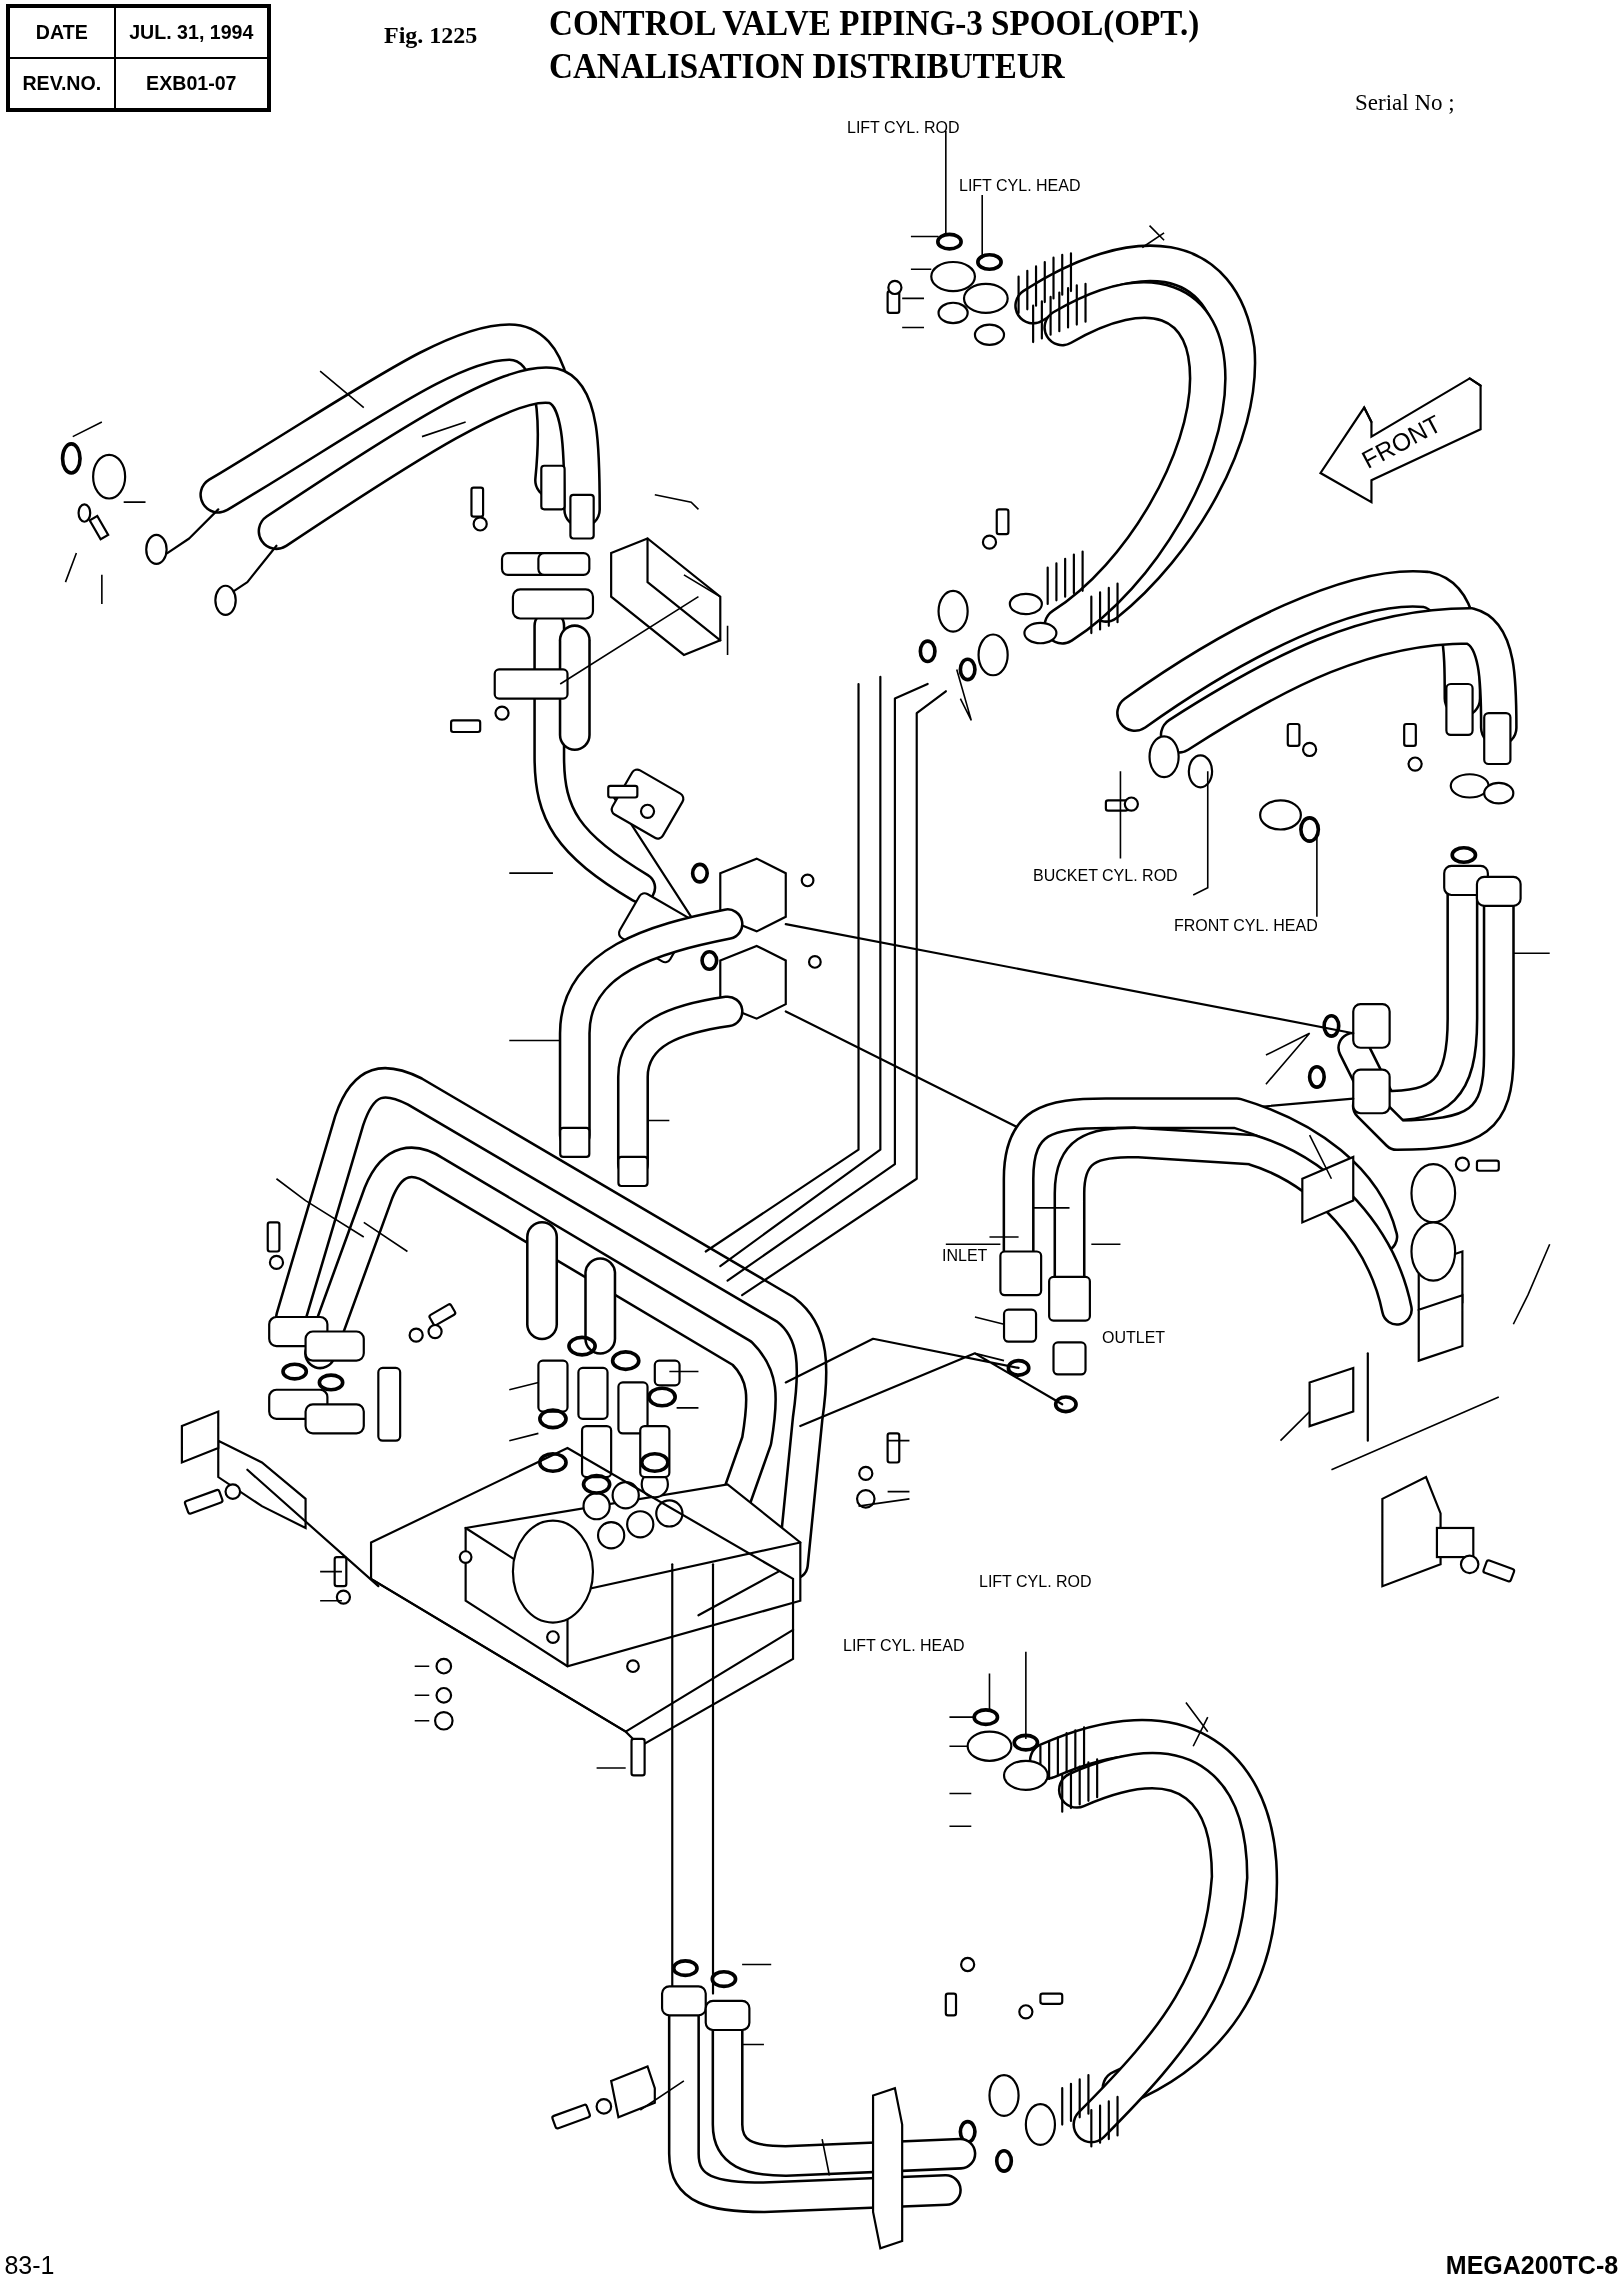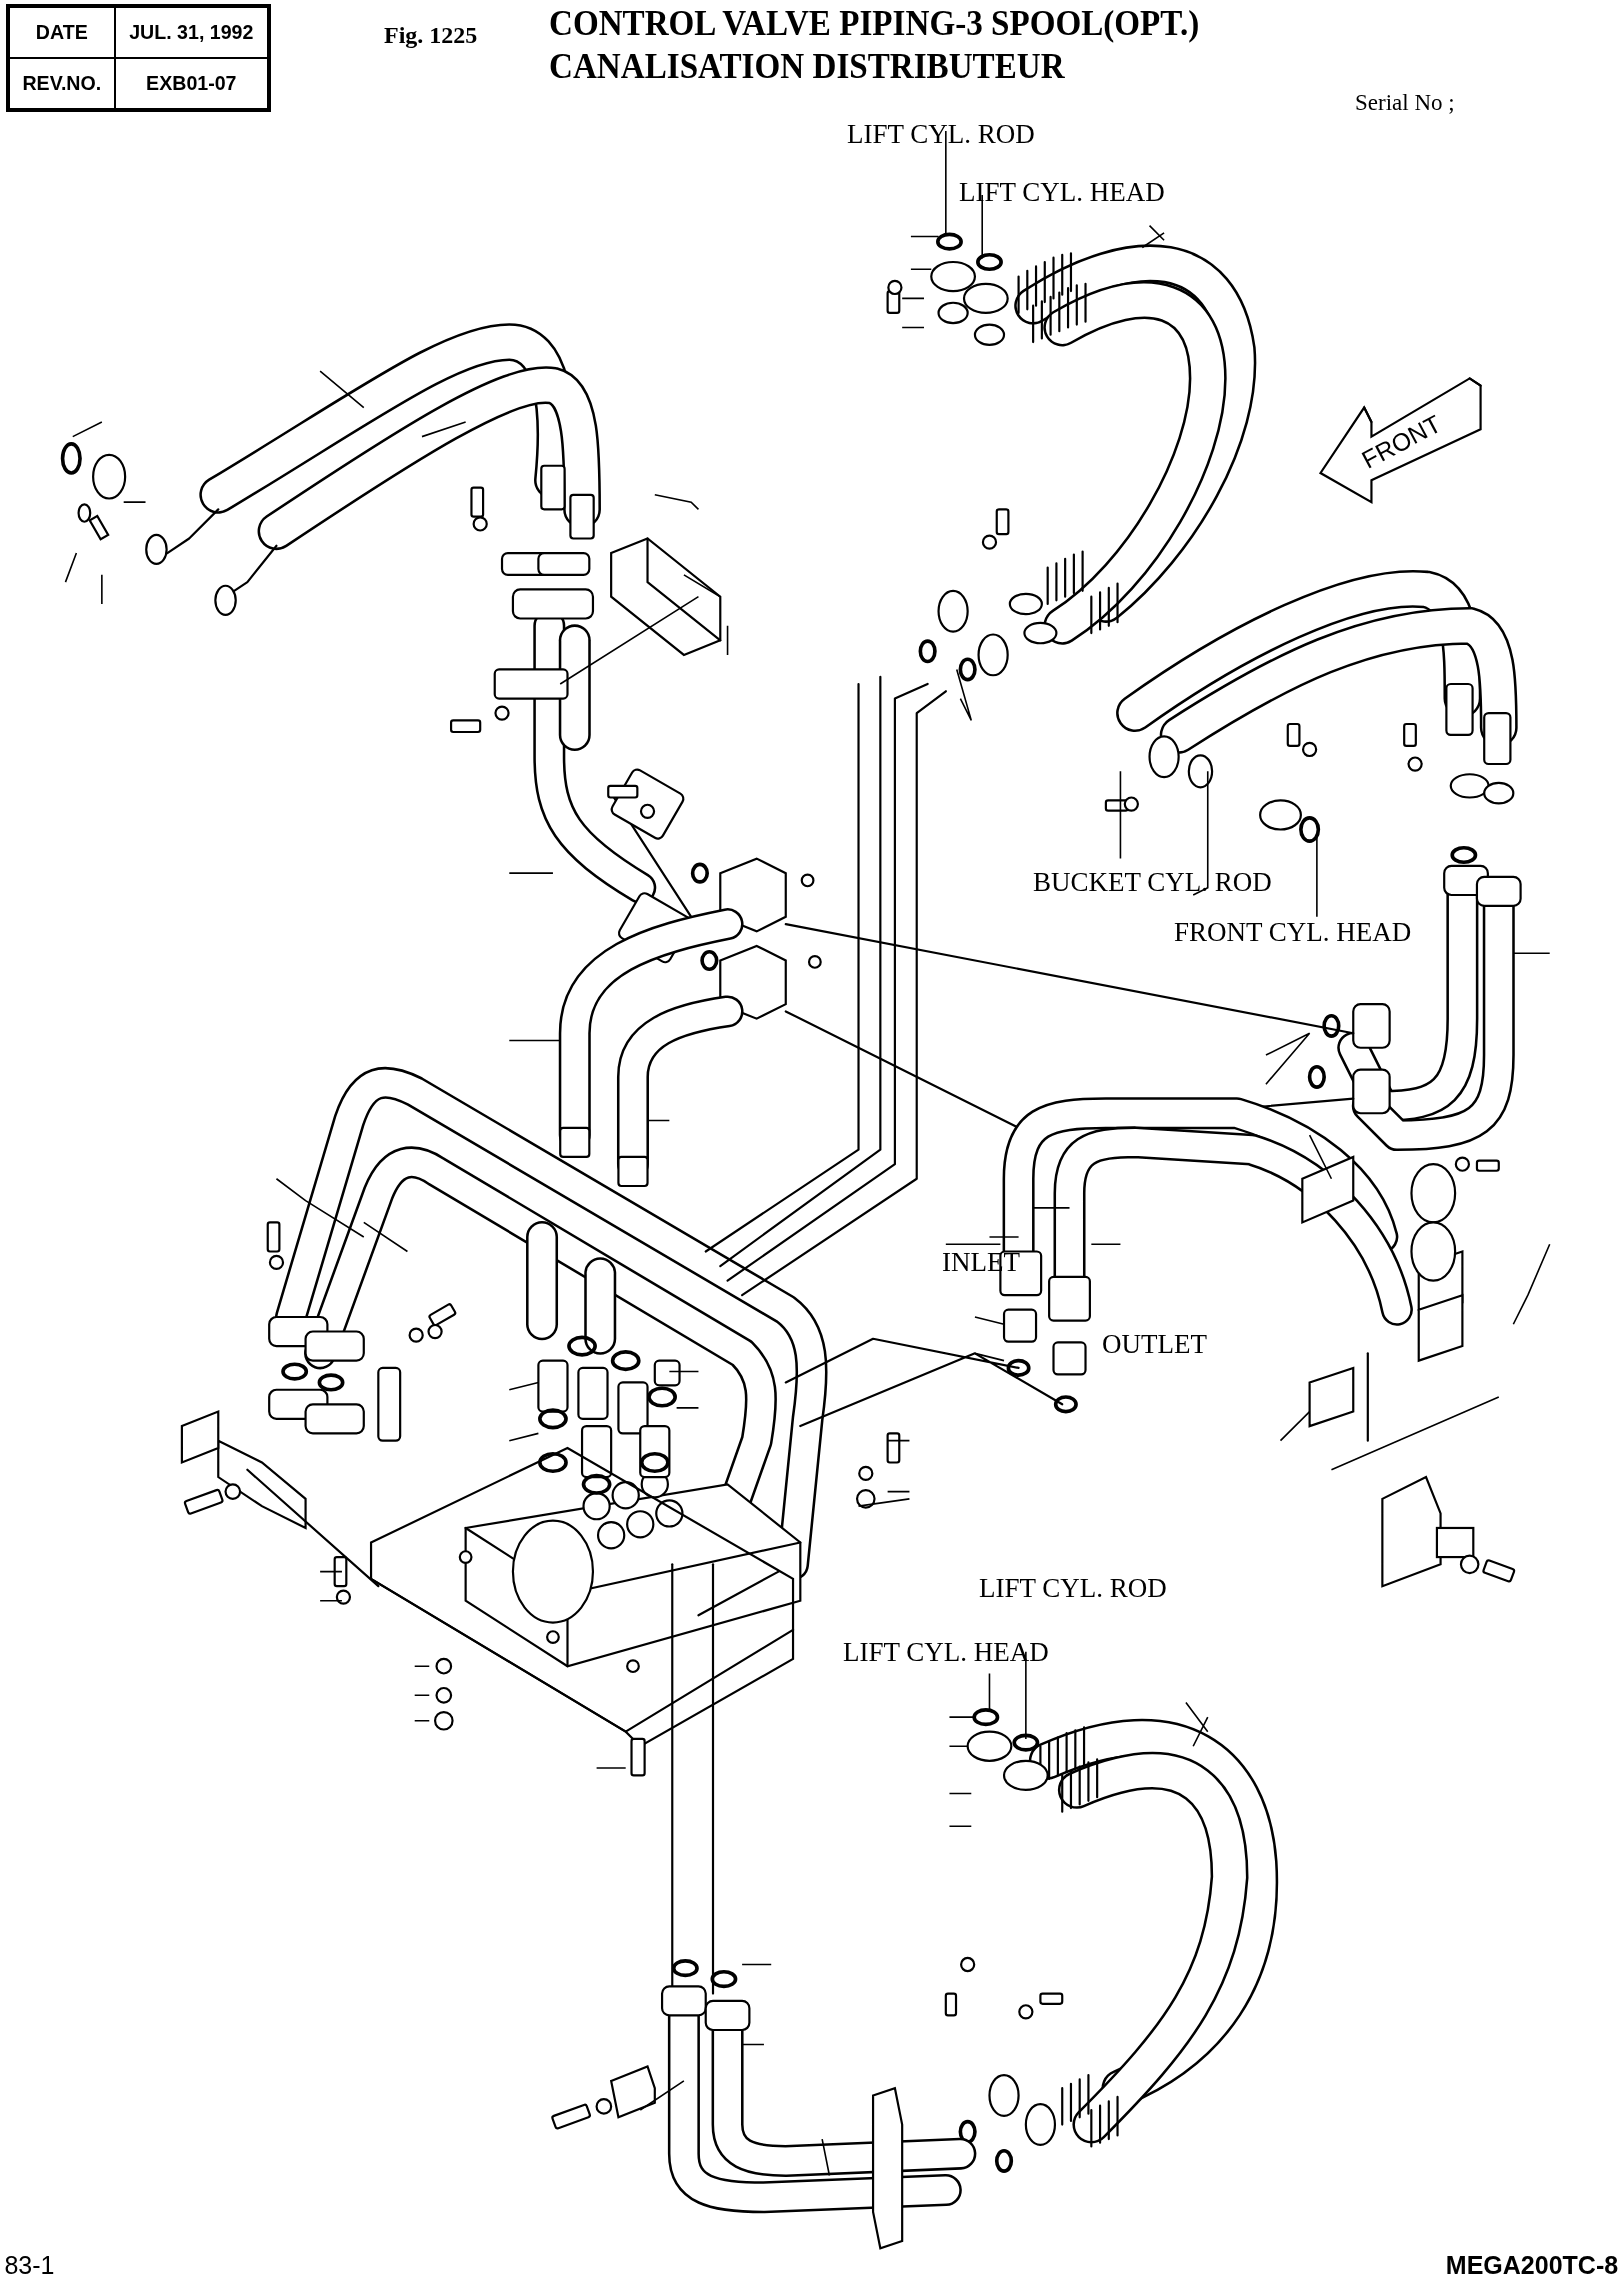--- a/index.html
+++ b/index.html
@@ -5,42 +5,42 @@
   html, body { margin:0; padding:0; background:#ffffff; }
   body { width:1621px; height:2284px; position:relative; overflow:hidden; font-family:"Liberation Sans", sans-serif; color:#000; }
   .hdr-table { position:absolute; left:5.8px; top:4.4px; border-collapse:collapse; border:4.4px solid #000; font-family:Liberation Sans, sans-serif; font-weight:bold; }
   .hdr-table td { border:2.2px solid #000; height:47px; text-align:center; font-size:19.6px; letter-spacing:0; }
   .hdr-table td.k { width:102px; }
   .hdr-table td.v { width:149px; }
   .fig-no { position:absolute; left:384px; top:22px; font-family:"Liberation Serif", serif; font-weight:bold; font-size:24px; }
   .title1 { position:absolute; left:549px; top:1.5px; font-family:"Liberation Serif", serif; font-weight:bold; font-size:36px; white-space:nowrap; transform:scaleX(0.92); transform-origin:left; }
   .title2 { position:absolute; left:549px; top:45px; font-family:"Liberation Serif", serif; font-weight:bold; font-size:36px; white-space:nowrap; transform:scaleX(0.92); transform-origin:left; }
   .serial { position:absolute; left:1355px; top:90px; font-family:"Liberation Serif", serif; font-weight:normal; font-size:23px; }
-  .lbl { position:absolute; font-family:Liberation Serif, serif; font-size:27px; white-space:nowrap; }
+  .lbl { position:absolute; font-family:Liberation Sans, sans-serif; font-size:16px; white-space:nowrap; }
   .foot-l { position:absolute; left:4.4px; top:2251px; font-family:"Liberation Sans", sans-serif; font-weight:normal; font-size:25px; }
   .foot-r { position:absolute; right:2.9px; top:2251px; font-family:"Liberation Sans", sans-serif; font-weight:bold; font-size:25px; }
   svg.dwg { position:absolute; left:0; top:0; }
   .ln { fill:none; stroke:#000; stroke-width:3; stroke-linecap:round; stroke-linejoin:round; }
   .thin { fill:none; stroke:#000; stroke-width:2.2; }
   .pipe { fill:none; stroke:#000; stroke-width:44; stroke-linecap:round; stroke-linejoin:round; }
   .pipe-in { fill:none; stroke:#fff; stroke-width:37; stroke-linecap:round; stroke-linejoin:round; }
   .hose { fill:none; stroke:#000; stroke-width:52; stroke-linecap:round; }
   .hose-in { fill:none; stroke:#fff; stroke-width:45; stroke-linecap:round; }
   .ring { fill:none; stroke:#000; stroke-width:5; }
   .part { fill:#fff; stroke:#000; stroke-width:3; }
   .front-txt { font-family:"Liberation Sans", sans-serif; font-size:34px; }
 </style>
 </head>
 <body>
 
 <table class="hdr-table">
   <tbody>
       <tr>
     <td class="k">DATE</td>
-    <td class="v">JUL. 31, 1992</td>
+    <td class="v">JUL. 31, 1994</td>
   </tr>
   <tr>
     <td class="k">REV.NO.</td>
     <td class="v">EXB01-07</td>
   </tr>
 </tbody>
   </table>
 <div class="fig-no">Fig. 1225</div>
 <div class="title1">CONTROL VALVE PIPING-3 SPOOL(OPT.)</div>
 <div class="title2">CANALISATION DISTRIBUTEUR</div>

